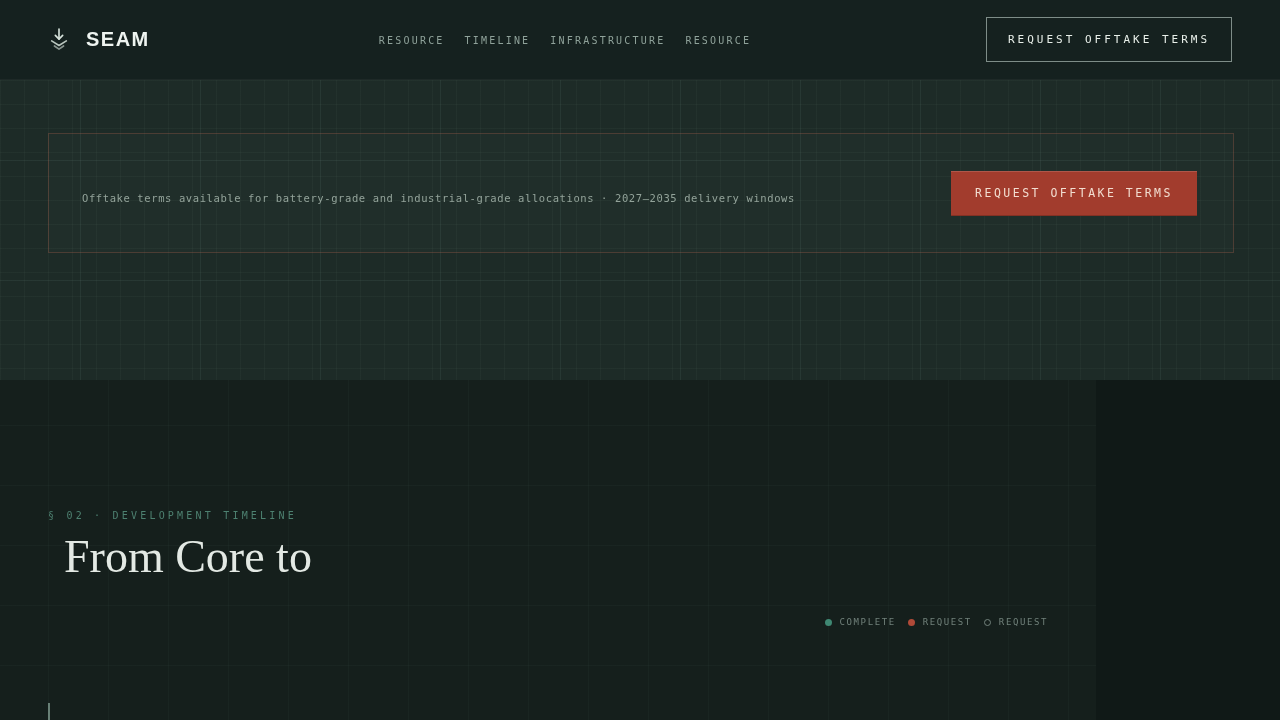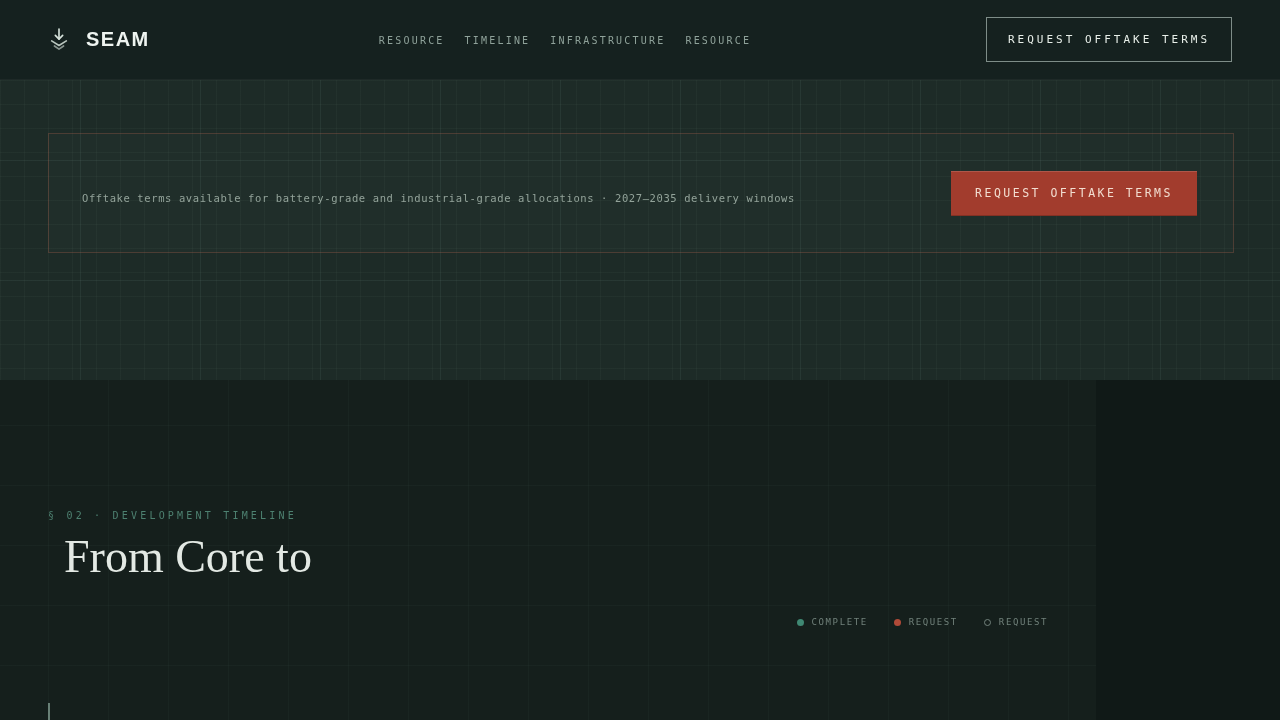--- a/index.html
+++ b/index.html
@@ -84,21 +84,21 @@
   .section-title {
     position:absolute; left:64px; top:152px;
     font-family:"Liberation Serif", serif; font-weight:normal;
     font-size:46px; line-height:49px; color:#e3e9e4;
   }
   .section-title .line2 {
     font-style:italic; color:#6f7e78; letter-spacing:0.5px;
   }
   .legend {
     position:absolute; right:48px; top:237px;
-    display:flex; align-items:center; gap:26px;
+    display:flex; align-items:center; gap:12px;
   }
   .legend-item { display:flex; align-items:center; gap:8px; }
   .legend-dot { width:7px; height:7px; border-radius:50%; }
   .dot-complete { background:#3f8873; }
   .dot-active   { background:#b04a38; }
   .dot-upcoming { background:transparent; border:1px solid #72827c; }
   .legend-label { font-size:9px; letter-spacing:1.6px; color:#70807a; }
 
   .timeline-rail {
     position:absolute; left:48px; bottom:0; width:2px; height:17px;

